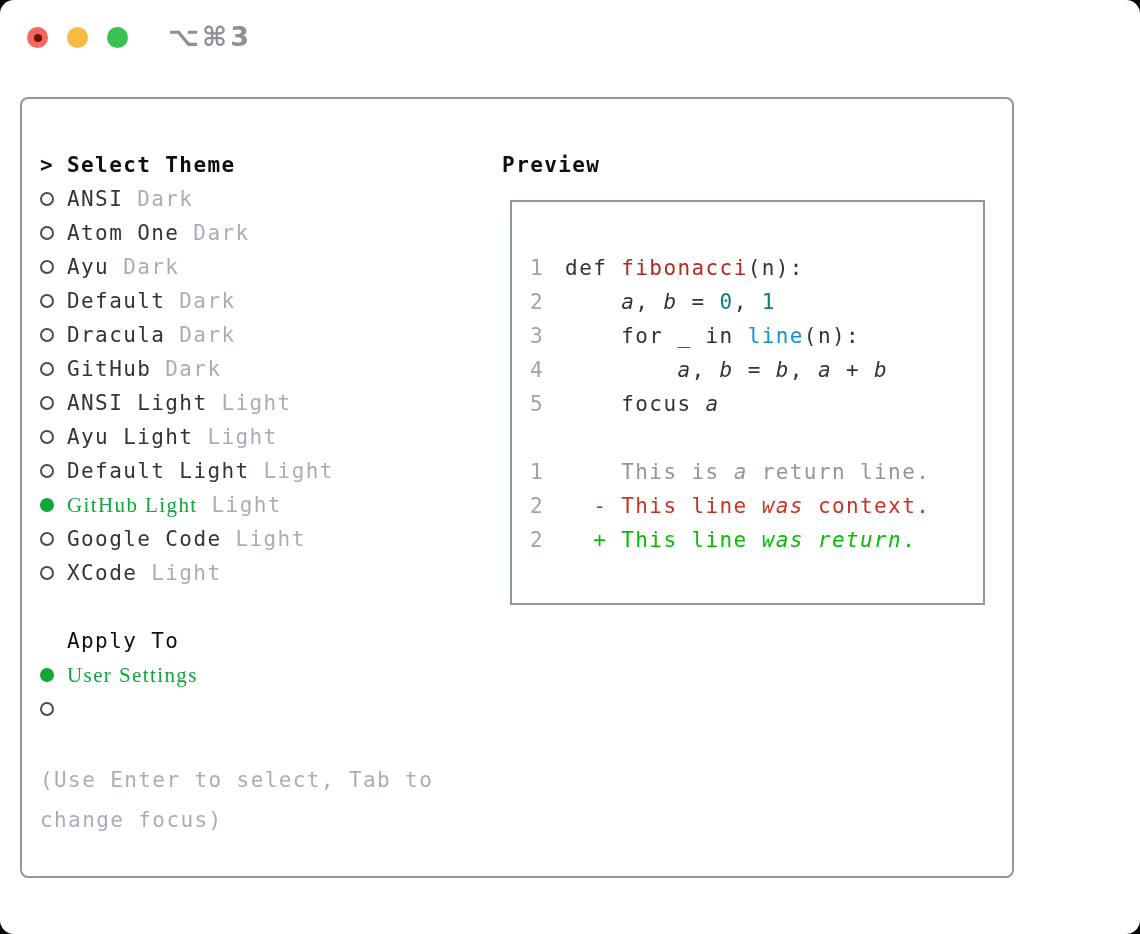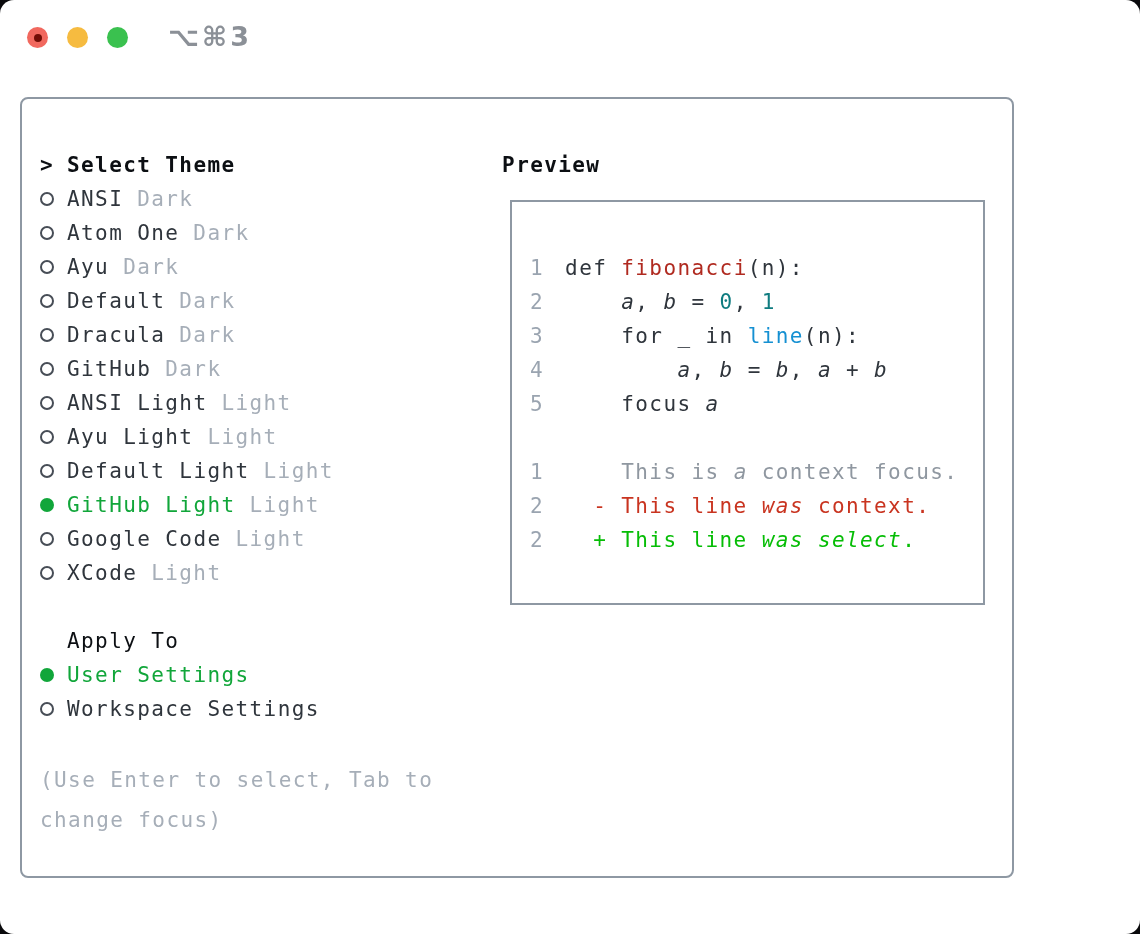--- a/index.html
+++ b/index.html
@@ -37,21 +37,21 @@
   .right{width:512px;}
   .row{height:34px;display:flex;align-items:center;white-space:pre;}
   .bullet{width:27px;display:flex;align-items:center;}
   .radio{box-sizing:border-box;width:14px;height:14px;border-radius:50%;
          border:2.5px solid var(--ring-gray);}
   .radio.sel{background:var(--accent-green);border-color:var(--accent-green);}
   .marker,.htext{font-weight:bold;color:var(--text-black);}
   .marker{width:27px;}
   .htext2{color:var(--text-black);}
   .tname{color:var(--text-dark);}
-  .tname.sel-text{color:var(--accent-green);}
+  .tname.sel-text{color:var(--accent-green);font-family:Liberation Serif, serif;}
   .tag{color:var(--muted-gray);margin-left:14px;}
   .spacer{height:34px;}
   .hint{color:var(--muted-gray);line-height:40px;width:440px;}
   
   .preview-box{
     margin-top:18px;margin-left:8px;width:475px;height:405px;
     box-sizing:border-box;border:2px solid var(--border-gray);
     padding:49px 0 0 18px;background:#fff;
   }
   .pline{height:34px;display:flex;align-items:center;}
@@ -103,21 +103,21 @@
 
       <div class="row spacer"></div>
 
       <div class="row">
         <span class="bullet"></span>
         <span class="htext2">Apply To</span>
       </div>
 
       <div id="apply-list">
           <div class="row"><span class="bullet"><span class="radio sel"></span></span><span class="tname sel-text">User Settings</span></div>
-          <div class="row"><span class="bullet"><span class="radio"></span></span><span class="tname">Workspace Settings</span></div>
+          <div class="row"><span class="bullet"><span class="radio"></span></span></div>
         </div>
 
       <div class="row spacer"></div>
 
       <div class="hint">(Use Enter to select, Tab to change focus)</div>
     </div>
 
     <div class="right">
       <div class="row">
         <span class="htext">Preview</span>
@@ -143,27 +143,27 @@
             <div class="pline">
               <span class="ln">5</span>
               <span class="lcontent"><span class="tk-code">    focus </span><span class="tk-code it">a</span></span>
             </div>
             <div class="pline">
               <span class="ln"></span>
               <span class="lcontent"></span>
             </div>
             <div class="pline">
               <span class="ln">1</span>
-              <span class="lcontent"><span class="tk-ctx">    This is </span><span class="tk-ctx it">a</span><span class="tk-ctx"> context focus.</span></span>
+              <span class="lcontent"><span class="tk-ctx">    This is </span><span class="tk-ctx it">a</span><span class="tk-ctx"> return line.</span></span>
             </div>
             <div class="pline">
               <span class="ln">2</span>
               <span class="lcontent"><span class="tk-del">  - This line </span><span class="tk-del it">was</span><span class="tk-del"> context.</span></span>
             </div>
             <div class="pline">
               <span class="ln">2</span>
-              <span class="lcontent"><span class="tk-add">  + This line </span><span class="tk-add it">was</span><span class="tk-add"> </span><span class="tk-add it">select</span><span class="tk-add">.</span></span>
+              <span class="lcontent"><span class="tk-add">  + This line </span><span class="tk-add it">was</span><span class="tk-add"> </span><span class="tk-add it">return</span><span class="tk-add">.</span></span>
             </div>
           </div>
       </div>
     </div>
   </div>
 </div>
 
 </body></html>

